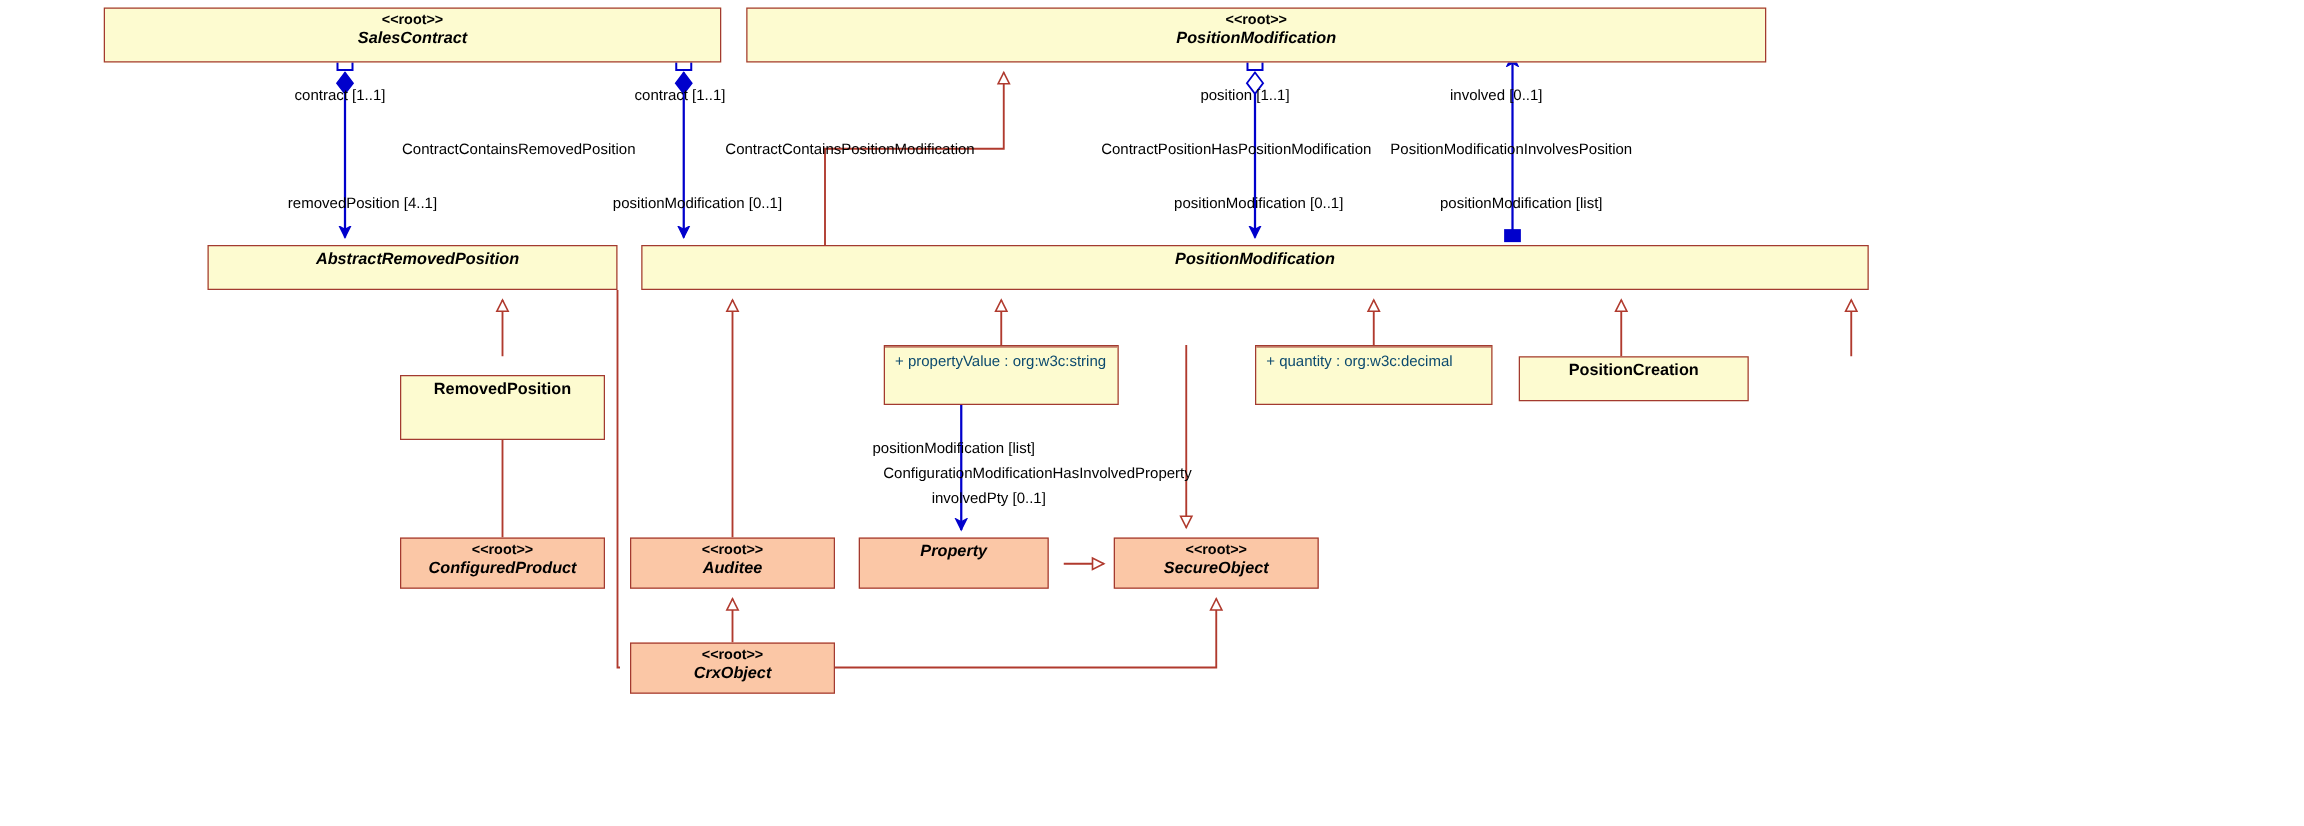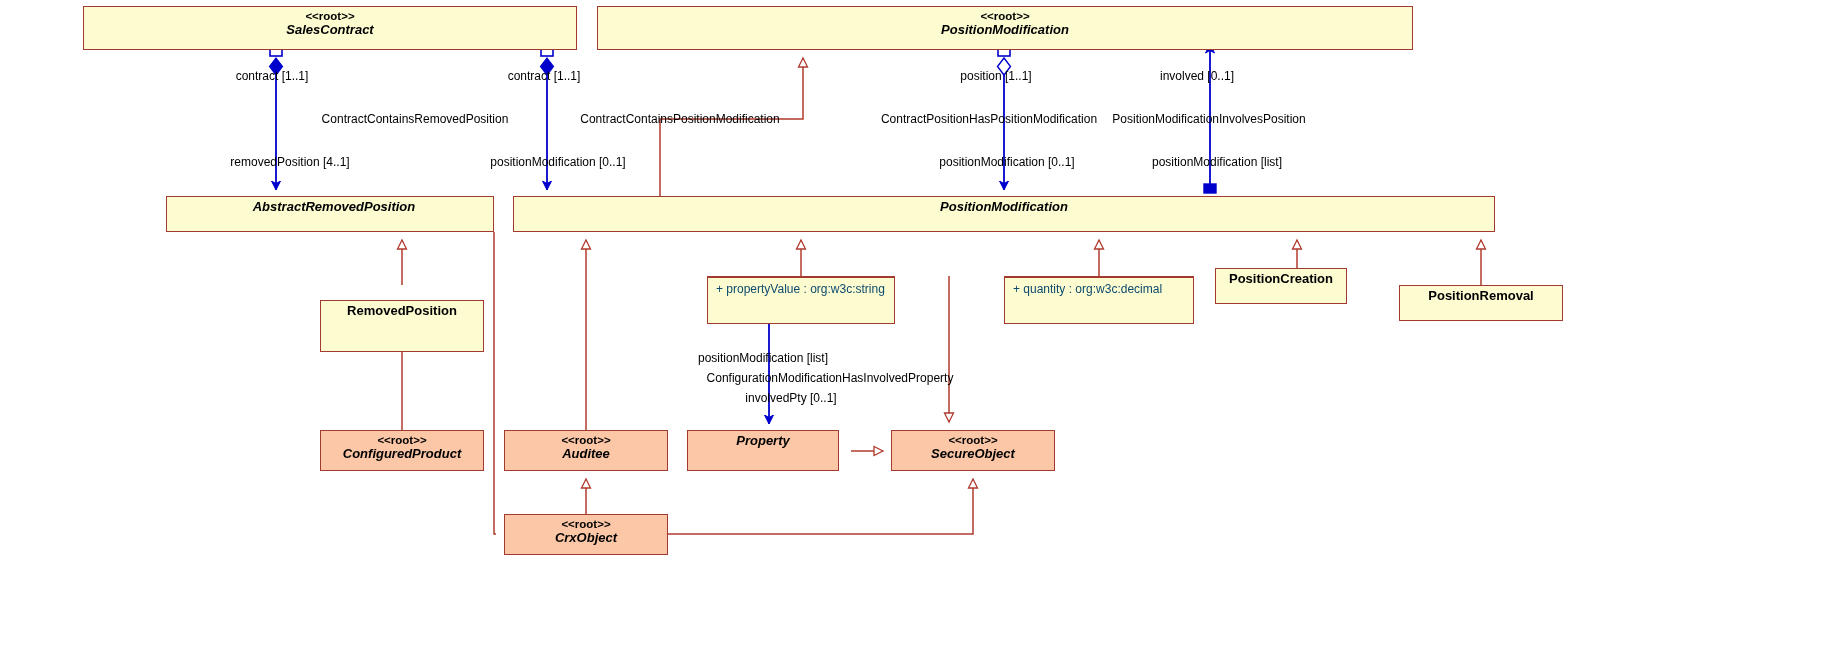--- a/index.html
+++ b/index.html
@@ -189,31 +189,26 @@
   </div>
 
   <div class="uml-class" style="left:707px;top:276px;width:188px;height:48px;">
     <div class="cls-attrs">+ propertyValue : org:w3c:string</div>
   </div>
 
   <div class="uml-class" style="left:1004px;top:276px;width:190px;height:48px;">
     <div class="cls-attrs">+ quantity : org:w3c:decimal</div>
   </div>
 
-  <div class="uml-class" style="left:1215px;top:268px;width:132px;height:36px;justify-content:center;">
+  <div class="uml-class" style="left:1215px;top:285px;width:184px;height:36px;justify-content:center;">
     <div class="cls-head" style="flex:1 1 auto;">
       <span class="cls-name">PositionCreation</span>
     </div>
   </div>
 
-  <div class="uml-class" style="left:1399px;top:285px;width:164px;height:36px;justify-content:center;">
-    <div class="cls-head" style="flex:1 1 auto;">
-      <span class="cls-name">PositionRemoval</span>
-    </div>
-  </div>
 
   <div class="uml-class orange" style="left:320px;top:430px;width:164px;height:41px;">
     <div class="cls-head" style="flex:1 1 auto;">
       <span class="stereo">&lt;&lt;root&gt;&gt;</span>
       <span class="cls-name italic">ConfiguredProduct</span>
     </div>
   </div>
 
   <div class="uml-class orange" style="left:504px;top:430px;width:164px;height:41px;">
     <div class="cls-head" style="flex:1 1 auto;">

